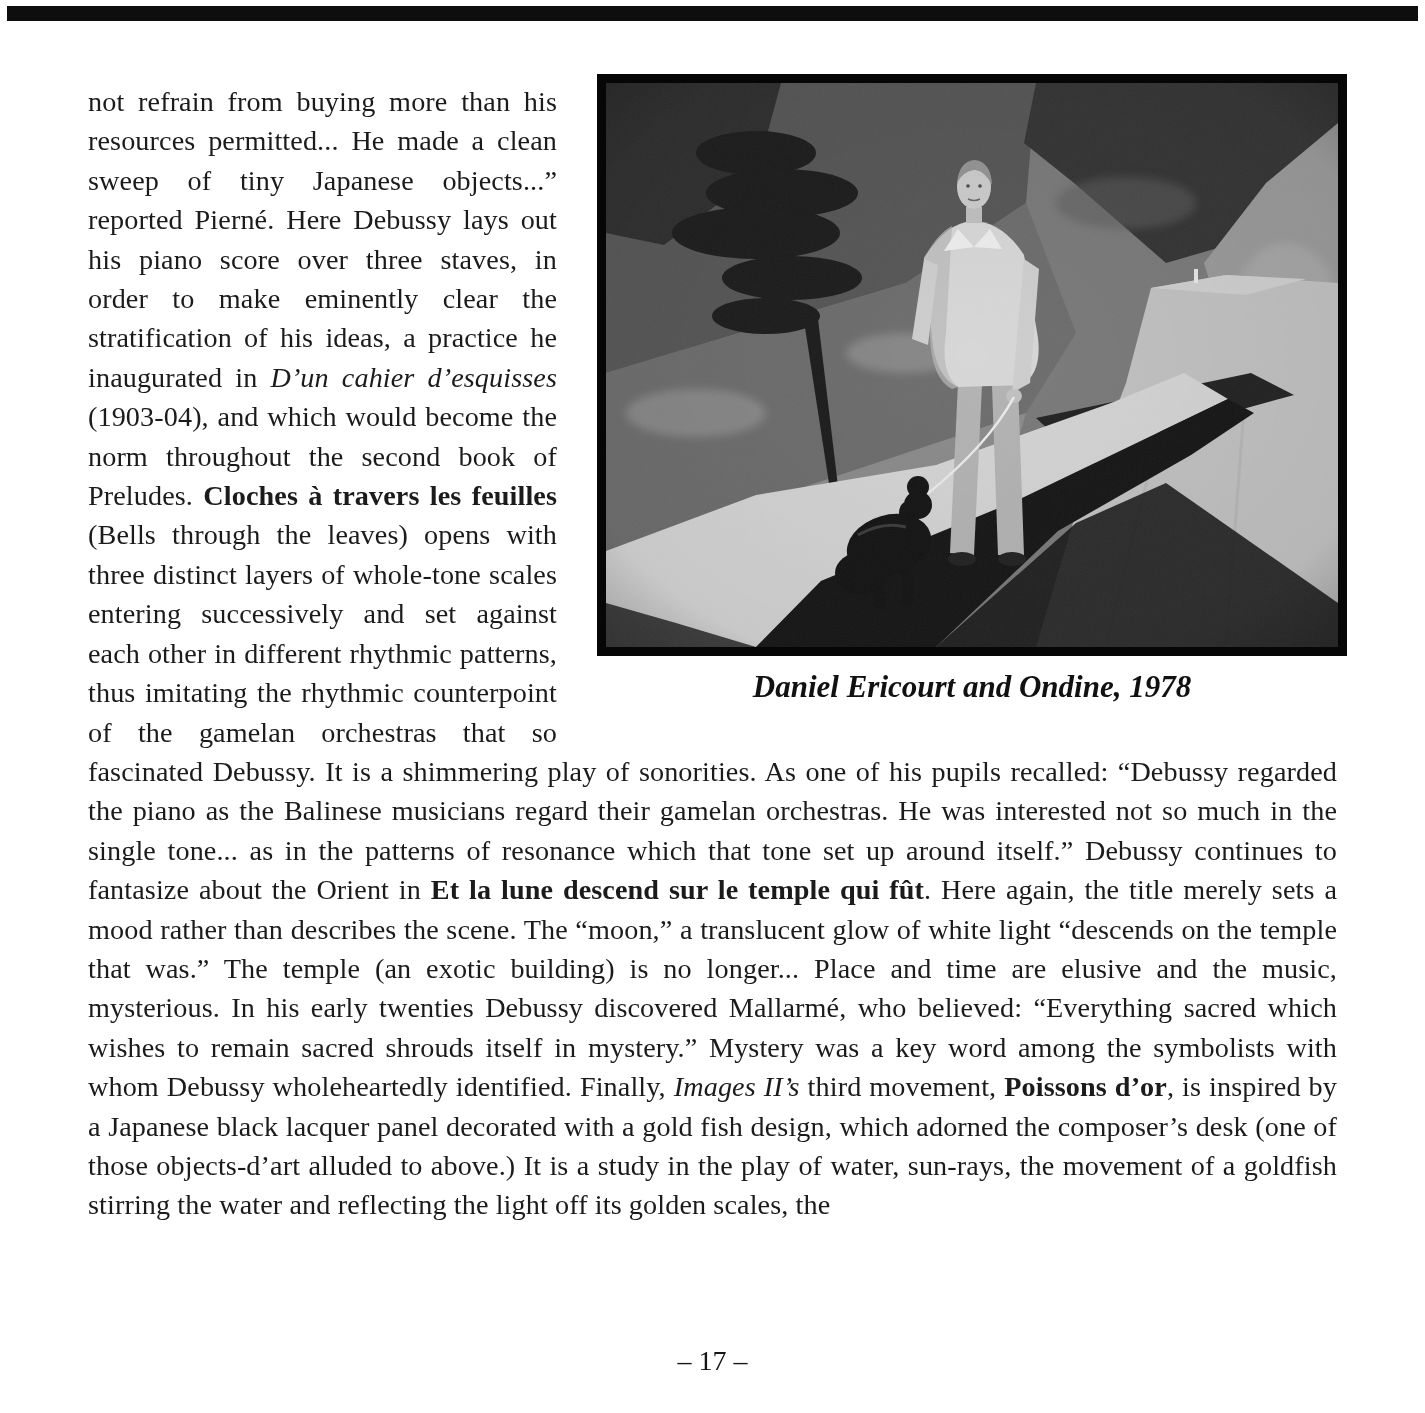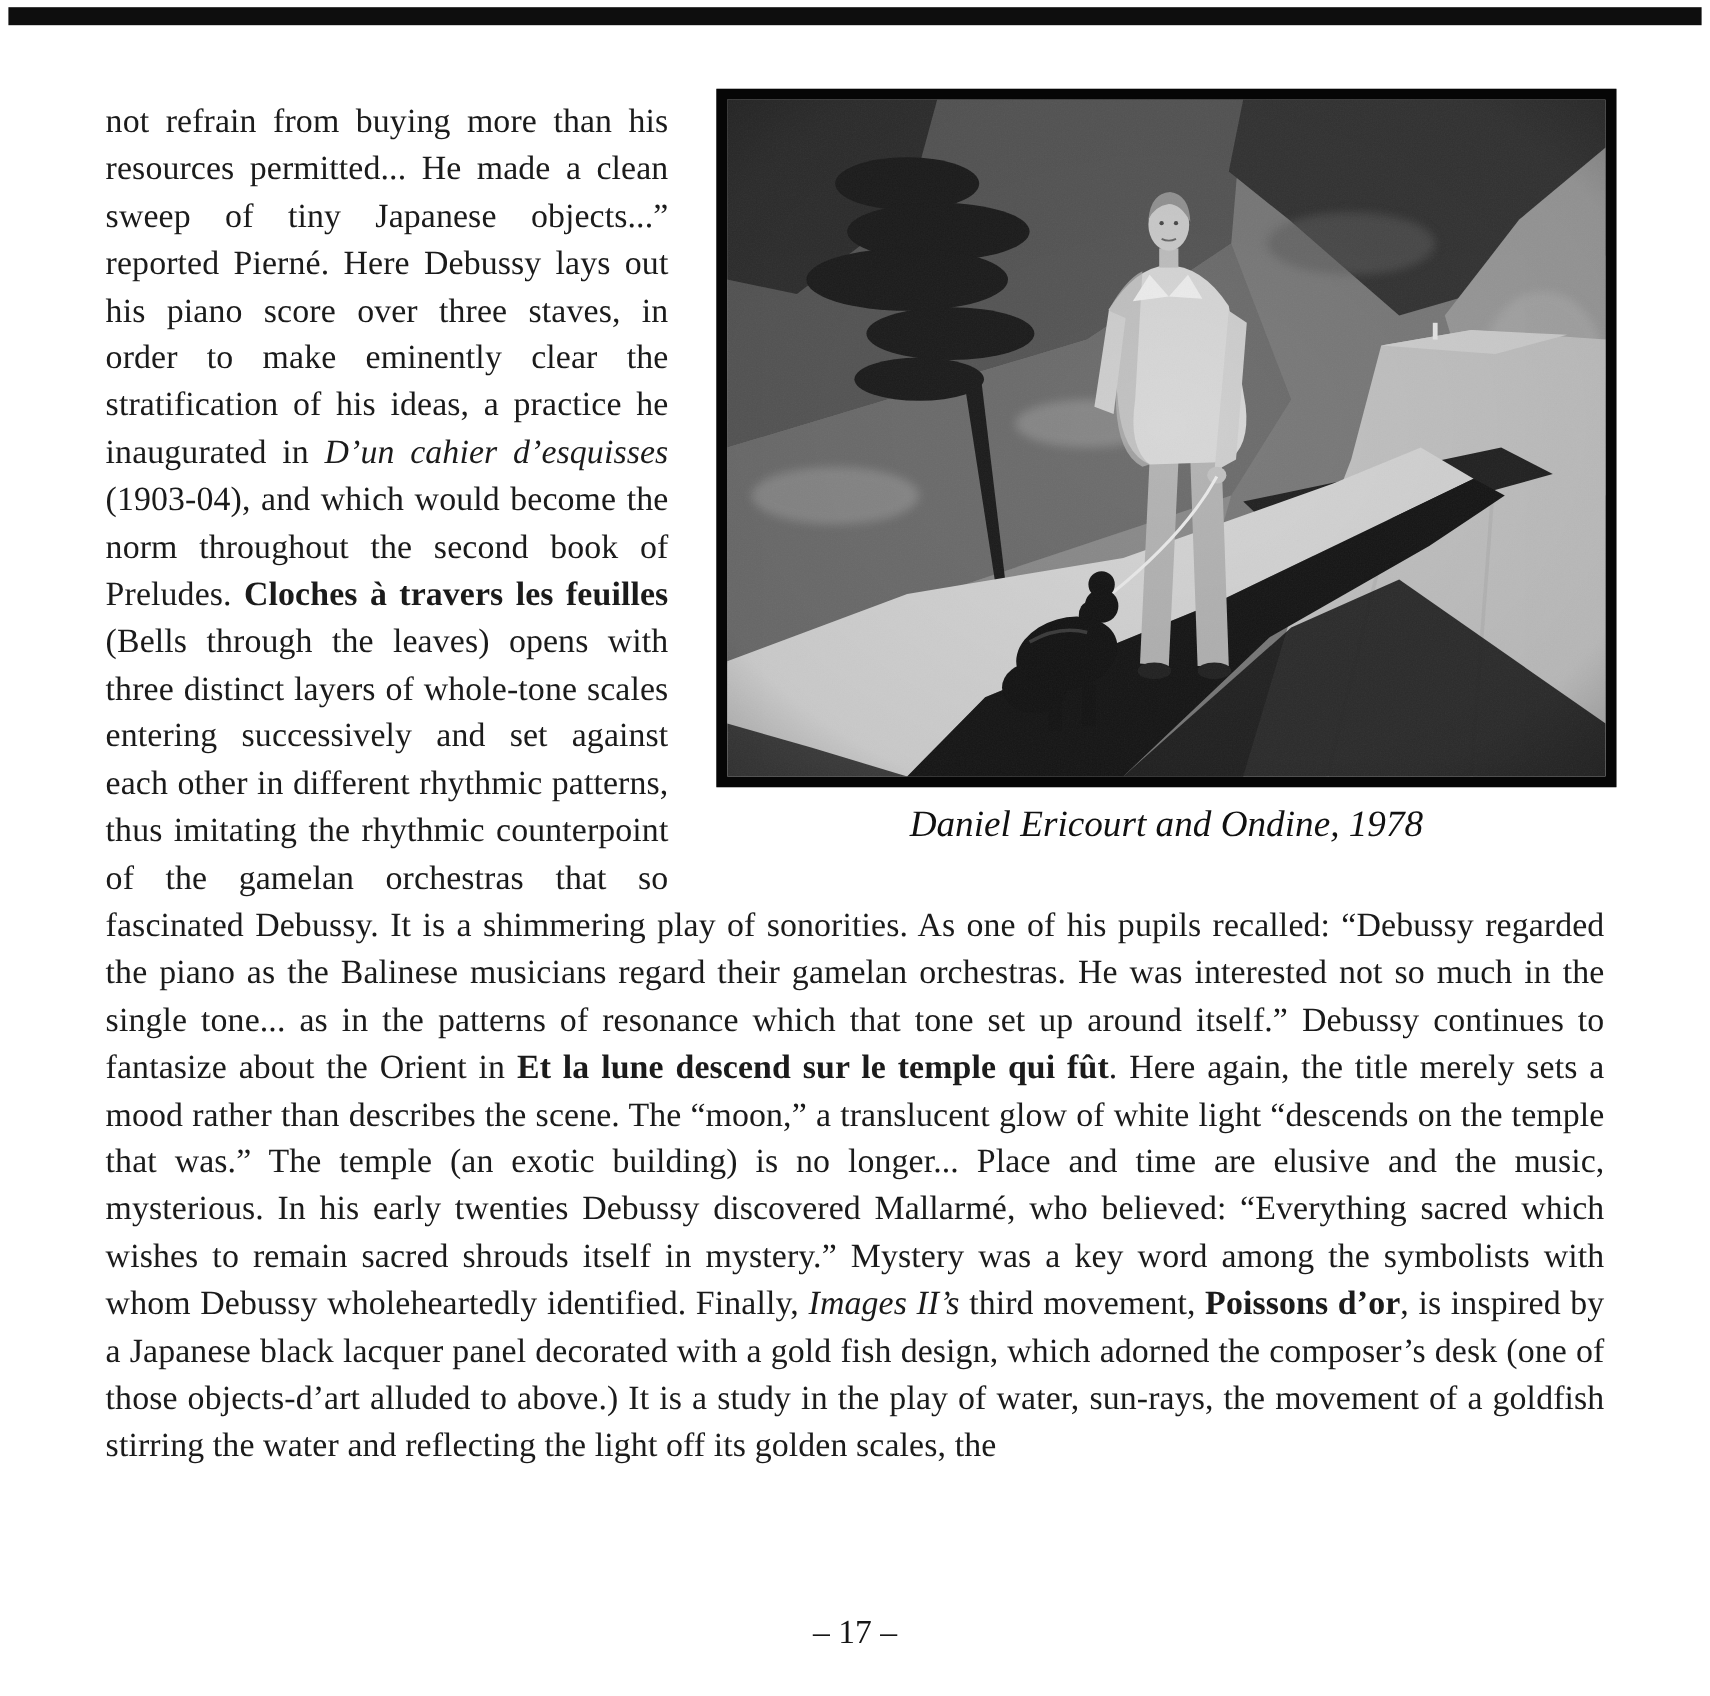--- a/index.html
+++ b/index.html
@@ -6,21 +6,21 @@
   .page{
     position:relative;width:1425px;height:1413px;background:#ffffff;
     font-family:"Liberation Serif", serif;color:#1b1b1b;overflow:hidden;
   }
   .top-edge-bar{position:absolute;top:6px;left:7px;right:7px;height:15px;background:#0e0e0e;}
   .content{position:absolute;top:72px;left:78px;width:1269px;}
   figure.photo-block{float:right;width:750px;margin:2px 0 10px 40px;padding:0;}
   .photo-frame{border:9px solid #060606;width:732px;height:564px;background:#7a7a7a;line-height:0;}
   .photo-frame svg{display:block;}
   figcaption.photo-caption{
-    text-align:center;font-weight:normal;font-style:italic;font-size:31px;
+    text-align:center;font-weight:bold;font-style:italic;font-size:31px;
     margin-top:13px;color:#111;
   }
   p.body-text{
     margin:10px;font-size:28.2px;line-height:39.4px;text-align:justify;
     letter-spacing:.1px;
   }
   .page-number{
     position:absolute;bottom:36px;left:0;width:100%;text-align:center;
     font-size:28px;color:#161616;
   }

